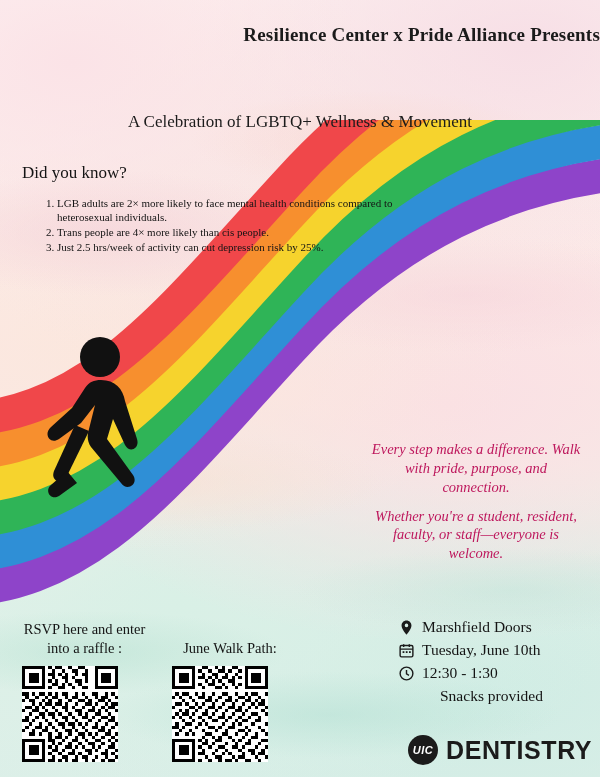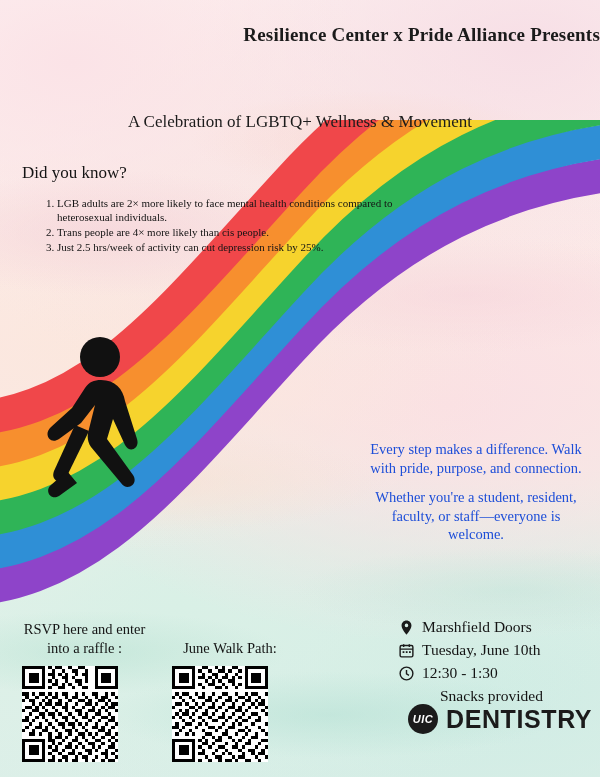--- a/index.html
+++ b/index.html
@@ -114,21 +114,22 @@
   }
 
   .blurb {
     position: absolute;
     top: 440px;
     left: 370px;
     width: 212px;
     text-align: center;
     font-size: 14.5px;
     line-height: 1.3;
-    color: #1d4ed8;
+    color: #be185d;
+    font-style: italic;
   }
   .blurb p { margin: 0; }
   .blurb p + p { margin-top: 10px; }
 
   
   .walker {
     position: absolute;
     left: 45px;
     top: 335px;
     width: 120px;
@@ -193,21 +194,21 @@
     justify-content: center;
   }
   .detail-plain {
     margin-left: 42px;
     margin-top: 2px;
   }
 
   .logo {
     position: absolute;
     left: 408px;
-    top: 704px;
+    top: 735px;
     display: flex;
     align-items: center;
     gap: 8px;
   }
   .logo-mark {
     width: 30px;
     height: 30px;
     border-radius: 50%;
     background: #1b1b1b;
     color: #fff;

